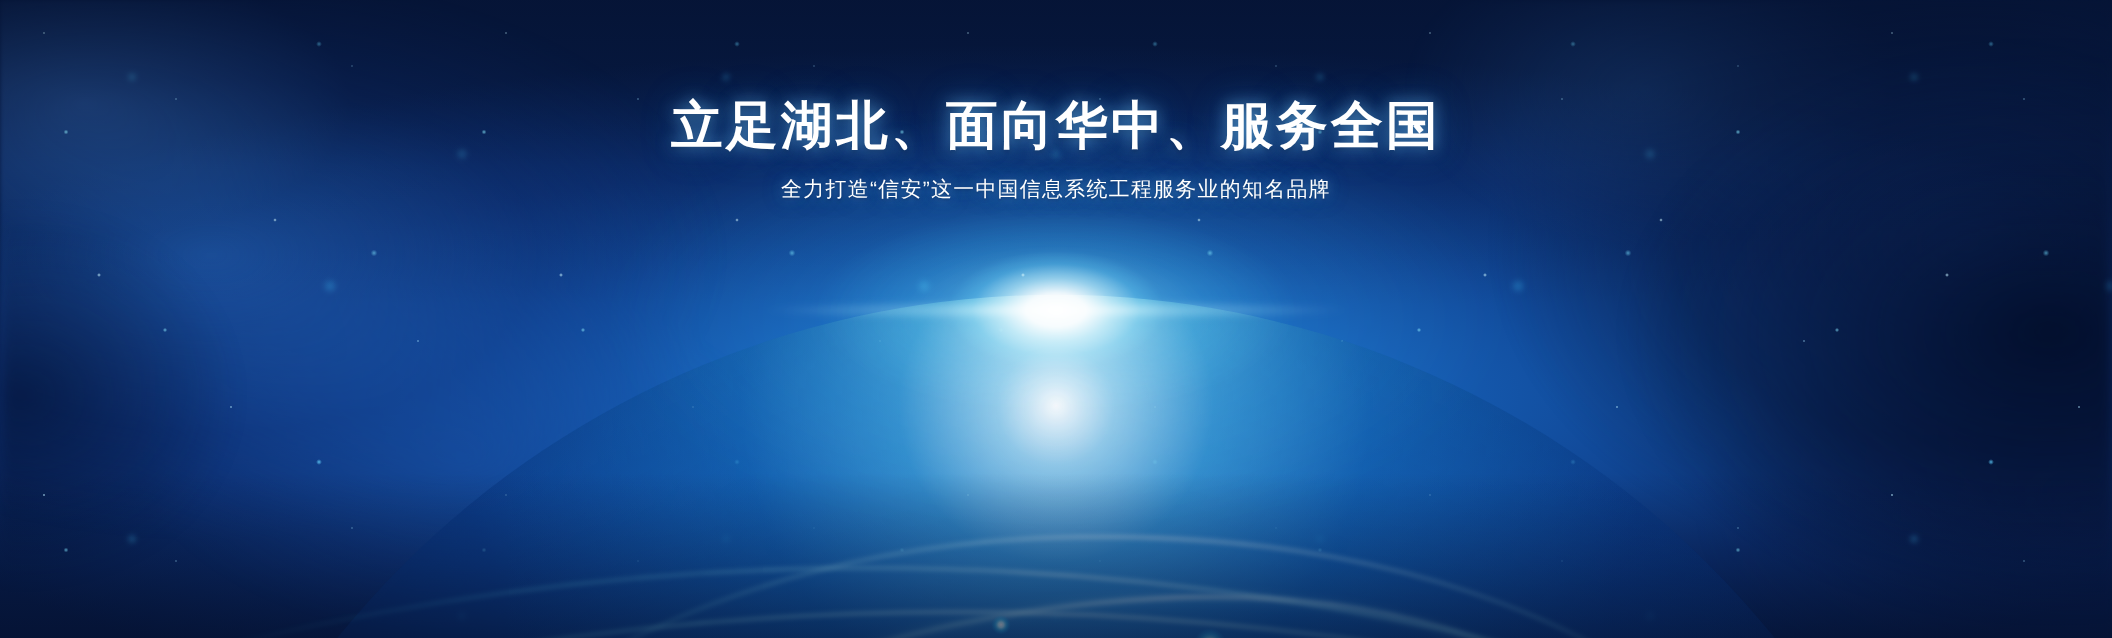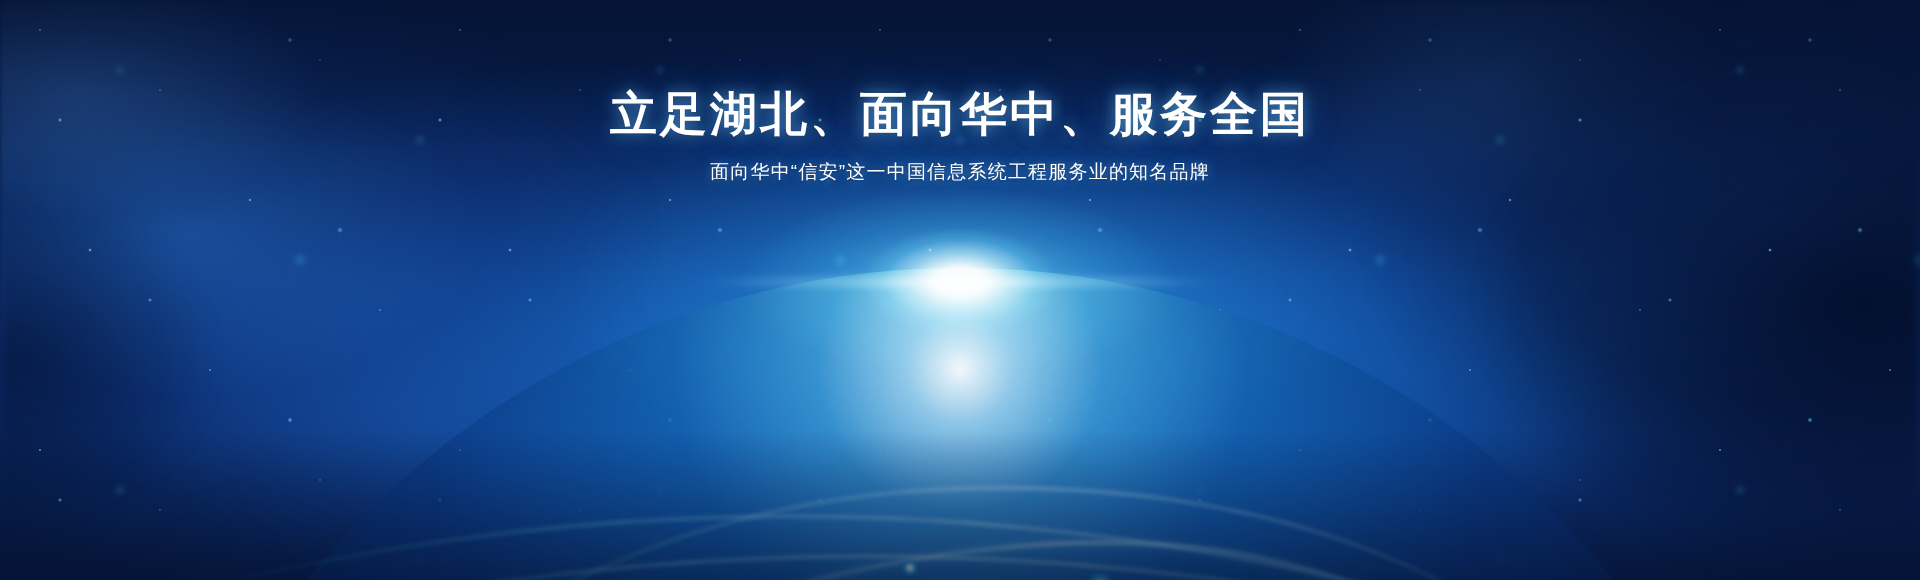--- a/index.html
+++ b/index.html
@@ -313,16 +313,16 @@
   </div>
 
   <div class="burst-glow"></div>
   <div class="burst-streak"></div>
   <div class="burst"></div>
 
   <div class="bottom-fade"></div>
 
   <div class="text-block">
     <h1 class="hero-title">立足湖北、面向华中、服务全国</h1>
-    <p class="hero-sub">面向华中“信安”这一中国信息系统工程服务业的知名品牌</p>
+    <p class="hero-sub">全力打造“信安”这一中国信息系统工程服务业的知名品牌</p>
   </div>
 
 </div>
 
 </body></html>

